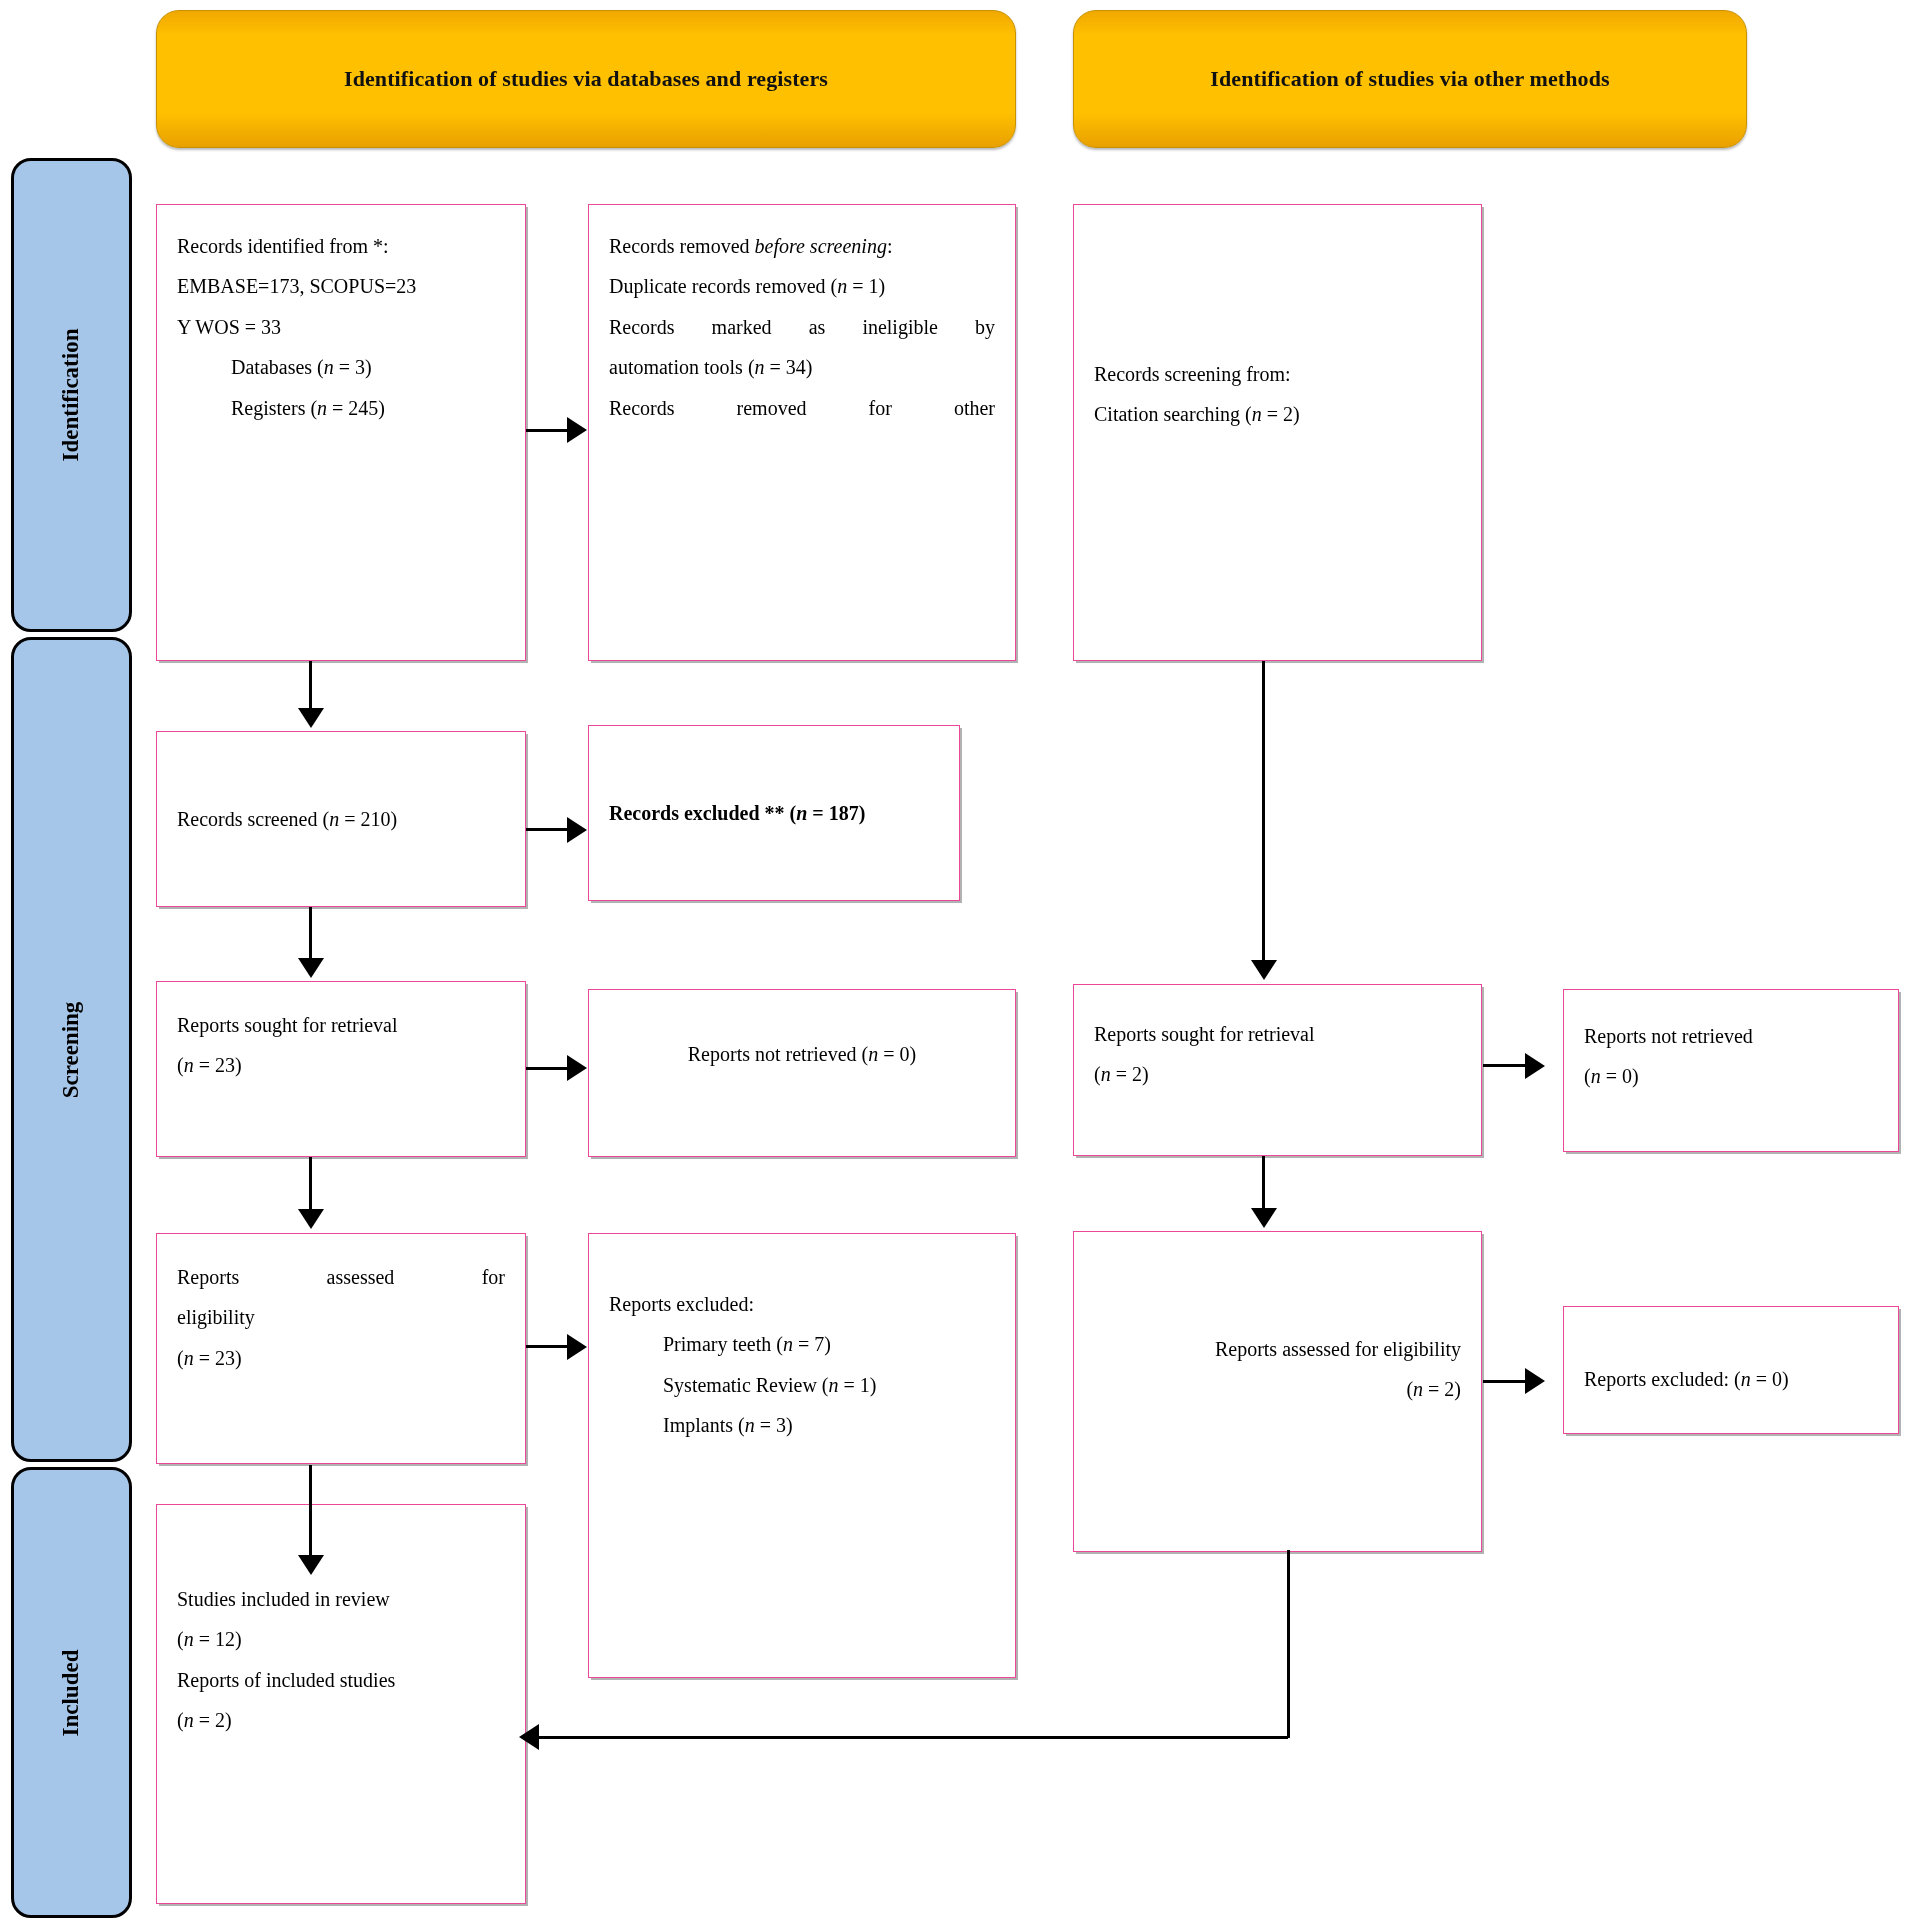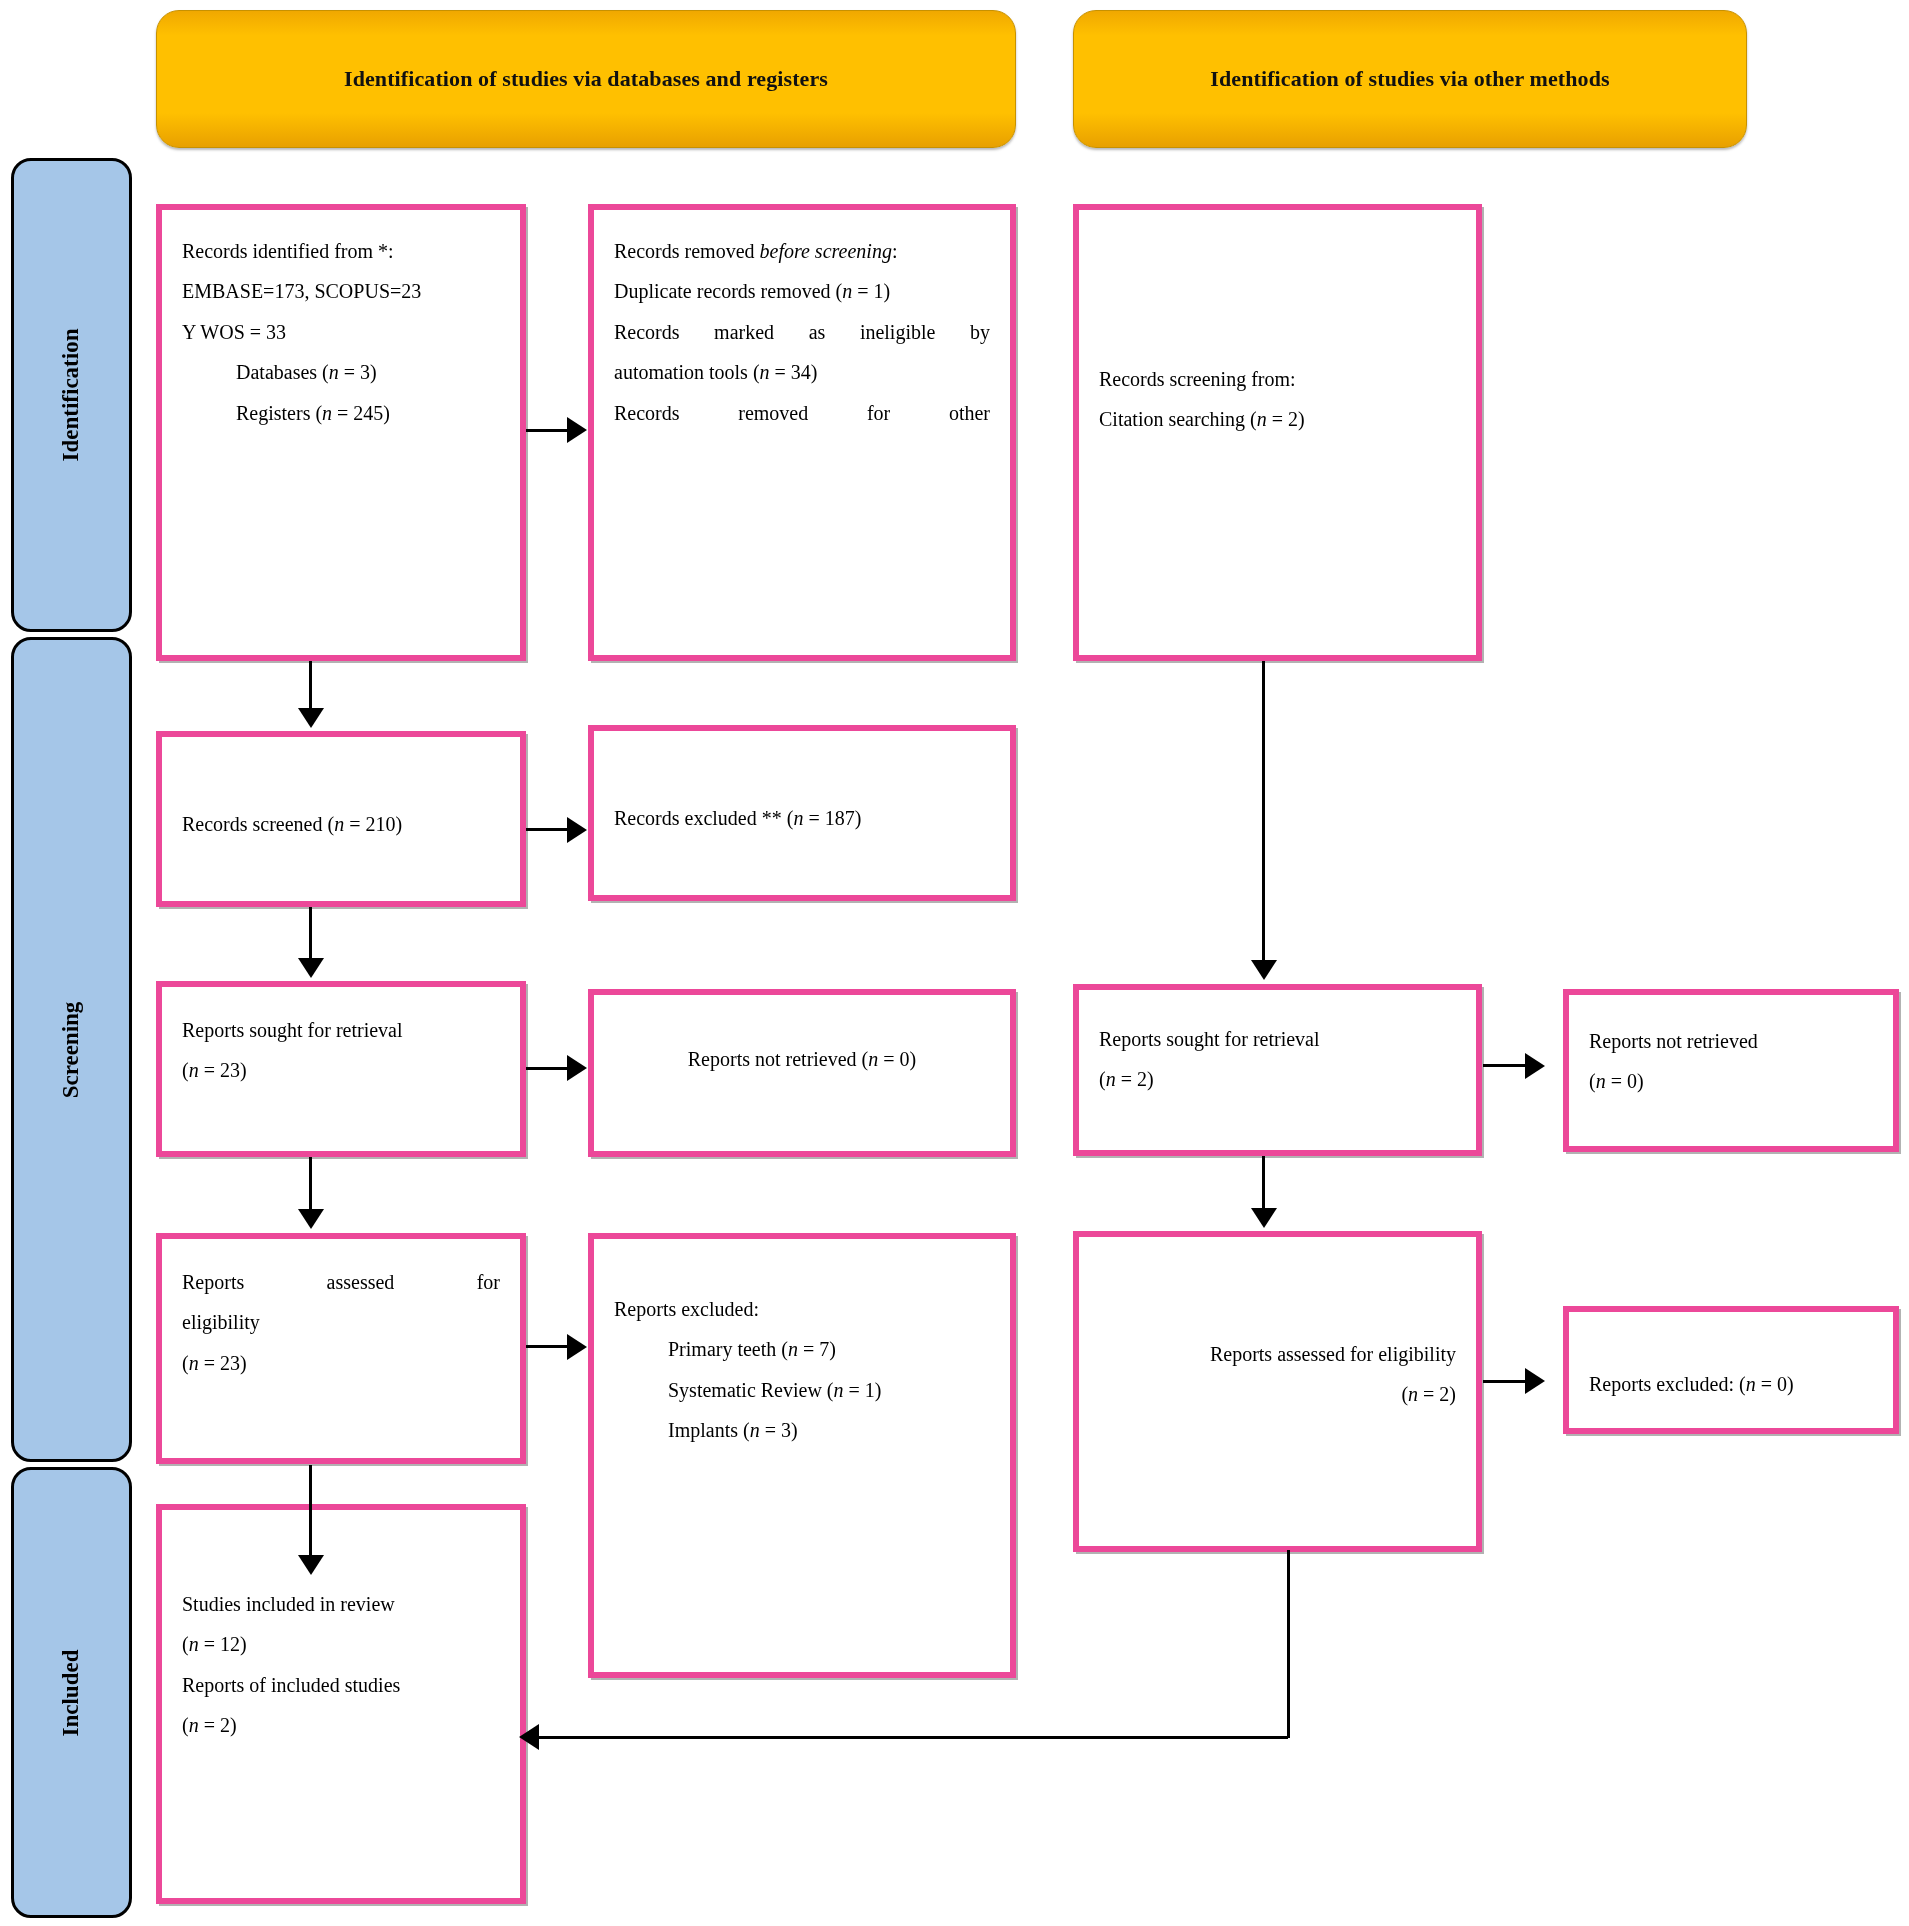--- a/index.html
+++ b/index.html
@@ -30,21 +30,21 @@
   }
   .stage .stxt{
     transform:rotate(-90deg);
     white-space:nowrap;
     font-weight:bold;font-size:23px;color:#000;
   }
 
   
   .box{
     background:#fff;
-    border:6px solid #ec4899;
+    border:1px solid #ec4899;
     padding:0;
     box-shadow:2.5px 2.5px 0 -0.5px rgba(0,0,0,.30);
   }
   .box .inner{
     padding:21px 20px 10px 20px;
     font-size:20px;
     line-height:2.02;
   }
   .box .inner p{margin:0 0 0 0;}
   .box.jt .inner p.j{text-align:justify;text-align-last:justify;}
@@ -117,21 +117,21 @@
 
 <div class="ln hline" style="left:526px;top:429px;width:43px;"></div>
 <div class="arrowright" style="left:567px;top:417px;"></div>
 
 <div class="abs box" style="left:156px;top:731px;width:370px;height:176px;">
   <div class="inner" style="padding-top:67px;">
     <p><span>Records screened (</span><span class="it">n</span><span> = 210)</span></p>
   </div>
 </div>
 
-<div class="abs box" style="left:588px;top:725px;width:428px;height:176px;">
+<div class="abs box" style="left:588px;top:725px;width:372px;height:176px;font-weight:bold;">
   <div class="inner" style="padding-top:67px;">
     <p><span>Records excluded ** (</span><span class="it">n</span><span> = 187)</span></p>
   </div>
 </div>
 
 <div class="ln vline" style="left:309px;top:661px;height:51px;"></div>
 <div class="arrowdown" style="left:298px;top:708px;"></div>
 
 <div class="ln hline" style="left:526px;top:828px;width:43px;"></div>
 <div class="arrowright" style="left:567px;top:817px;"></div>

